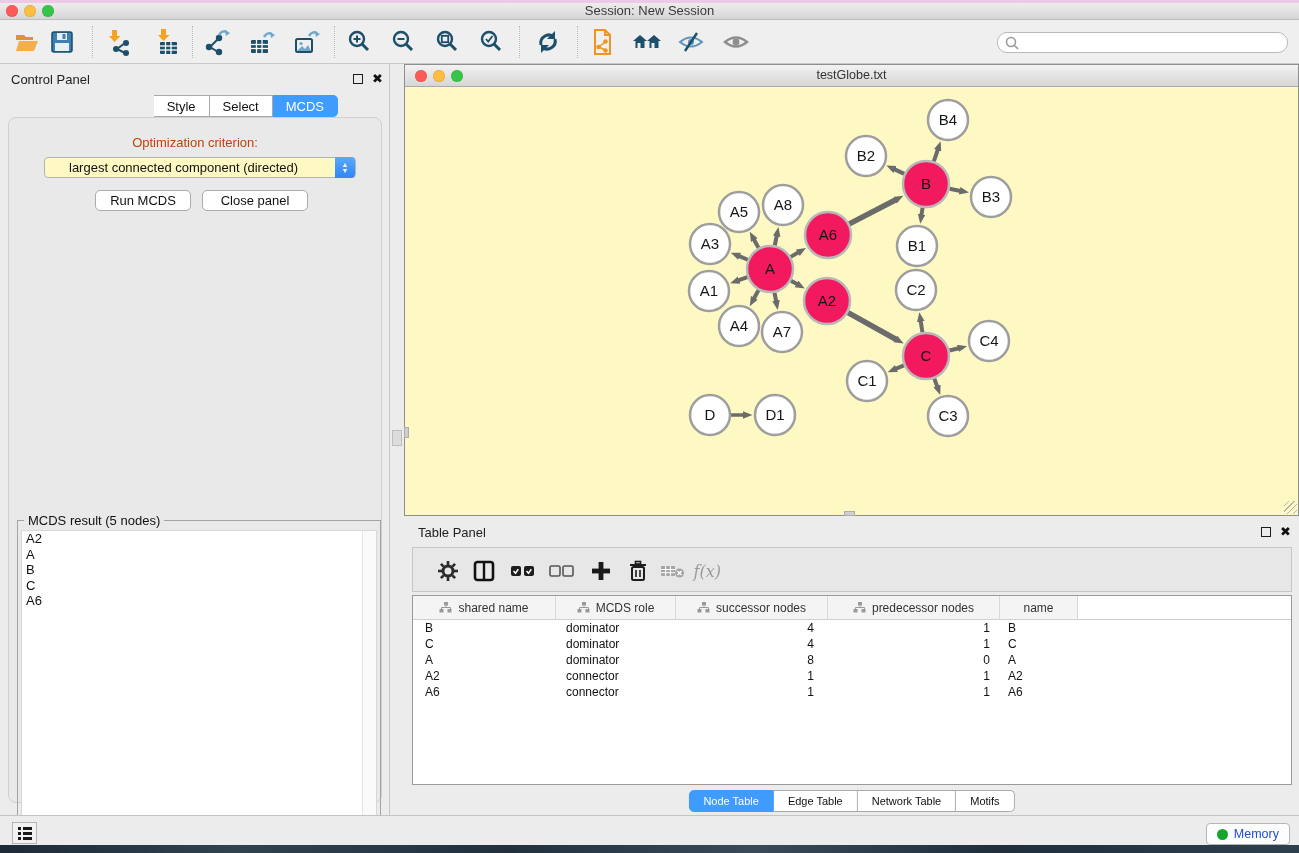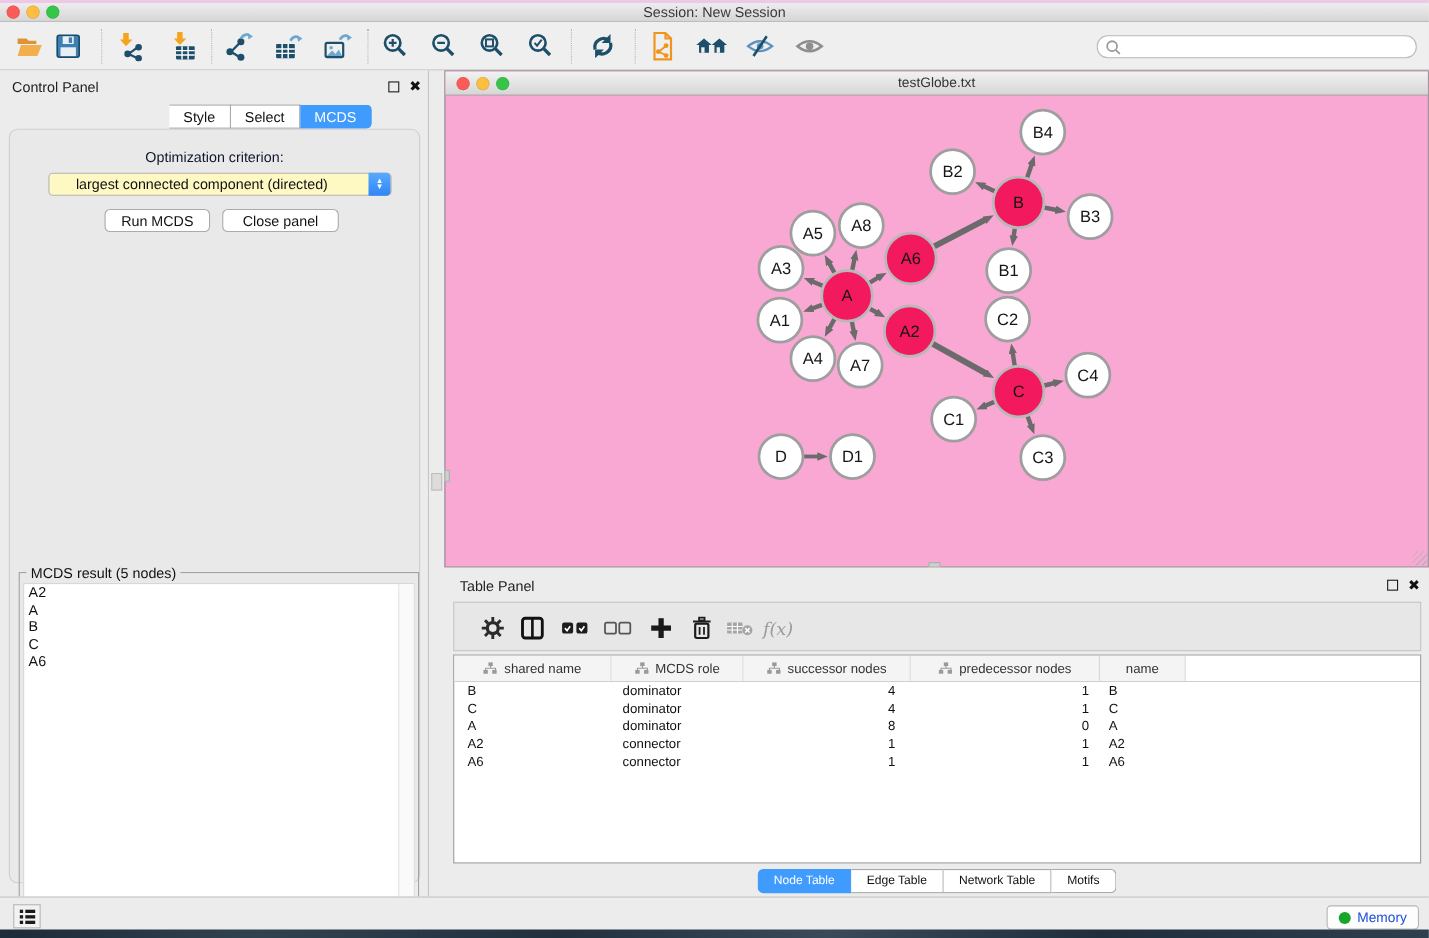--- a/index.html
+++ b/index.html
@@ -30,38 +30,38 @@
   .close-ic { font-size:13px; font-weight:bold; color:#111; }
   #cp-controls { position:absolute; right:6px; top:7px; display:flex; gap:9px; align-items:center; }
   #cp-tabs { position:absolute; left:78px; top:31px; display:flex; }
   .cp-tab { height:22px; line-height:21px; padding:0 13px; font-size:13px; background:#fff;
     border:1px solid #a9a9a9; border-left:none; color:#111; }
   .cp-tab.first { border-left:1px solid #a9a9a9; border-radius:5px 0 0 5px;margin-top:40px; }
   .cp-tab.last  { border-radius:0 5px 5px 0; }
   .cp-tab.sel { background:#3f9bfd; color:#fff; border-color:#3f9bfd; }
   #cp-body { position:absolute; left:8px; top:53px; width:374px; height:686px;
     background:#e9e9e9; border:1px solid #cfcfcf; border-radius:8px; }
-  #opt-label { position:absolute; left:0; top:17px; width:100%; text-align:center; font-size:13px; color:#0f172a; }
+  #opt-label { position:absolute; left:0; top:17px; width:100%; text-align:center; font-size:13px; color:#c2410c; }
   #opt-select { position:absolute; left:35px; top:39px; width:312px; height:21px; background:#fef9c3;
     border:1px solid #b3b3b3; border-radius:4px; font-size:13px; line-height:19px; padding-left:24px; color:#111; }
   #opt-stepper { position:absolute; right:0; top:-1px; width:20px; height:21px; border-radius:0 4px 4px 0;
     background:linear-gradient(#59a9fd,#2f86f6); display:flex; flex-direction:column; align-items:center; justify-content:center; }
   #opt-stepper span { color:#fff; font-size:7px; line-height:6px; }
   .cp-btn { position:absolute; top:72px; height:21px; background:#fff; border:1px solid #ababab;
     border-radius:5px; font-size:13px; line-height:19px; text-align:center; color:#111; }
   #run-btn { left:86px; width:96px; } #closep-btn { left:193px; width:106px; }
   #result-box { position:absolute; left:8px; top:402px; width:364px; height:330px; border:1px solid #a3a3a3; }
   #result-legend { position:absolute; left:6px; top:-8px; background:#e9e9e9; padding:0 4px; font-size:13px; color:#111; }
   #result-list { position:absolute; left:3px; top:9px; right:3px; bottom:3px; background:#fff; border:1px solid #d7d7d7; overflow:hidden; }
   .result-item { font-size:13px; line-height:15.5px; padding-left:4px; color:#111; }
   #result-scroll { position:absolute; right:0; top:0; width:14px; height:100%; background:#fafafa; border-left:1px solid #e4e4e4; }
   #divider-handle { left:392px; top:430px; width:10px; height:16px; background:#dcdcdc; border:1px solid #bdbdbd; }
 
   
-  #net-window { left:404px; top:64px; width:895px; height:452px; background:#f9a8d4; border:1px solid #8e8e8e; }
+  #net-window { left:404px; top:64px; width:895px; height:452px; background:#fef9c3; border:1px solid #8e8e8e; }
   #net-titlebar { position:absolute; left:0; top:0; width:100%; height:22px;
     background:linear-gradient(#f2f2f2,#d6d6d6); border-bottom:1px solid #aaa; }
   #net-titlebar .tl { top:5px; } #net-titlebar .tl.red{left:10px;} #net-titlebar .tl.yellow{left:28px;} #net-titlebar .tl.green{left:46px;}
   #net-title { width:100%; text-align:center; font-size:12.5px; color:#333; line-height:21px; }
   #graph-svg { position:absolute; left:0; top:22px; }
   #net-resize { position:absolute; right:1px; bottom:1px; width:13px; height:13px;
     background:repeating-linear-gradient(135deg,transparent 0 3px,#b5b5b5 3px 4px); }
   #net-ltab { left:404px; top:427px; width:5px; height:11px; background:#cfcfcf; border:1px solid #adadad; }
   #net-btab { left:844px; top:511px; width:11px; height:5px; background:#cfcfcf; border:1px solid #adadad; }
 

